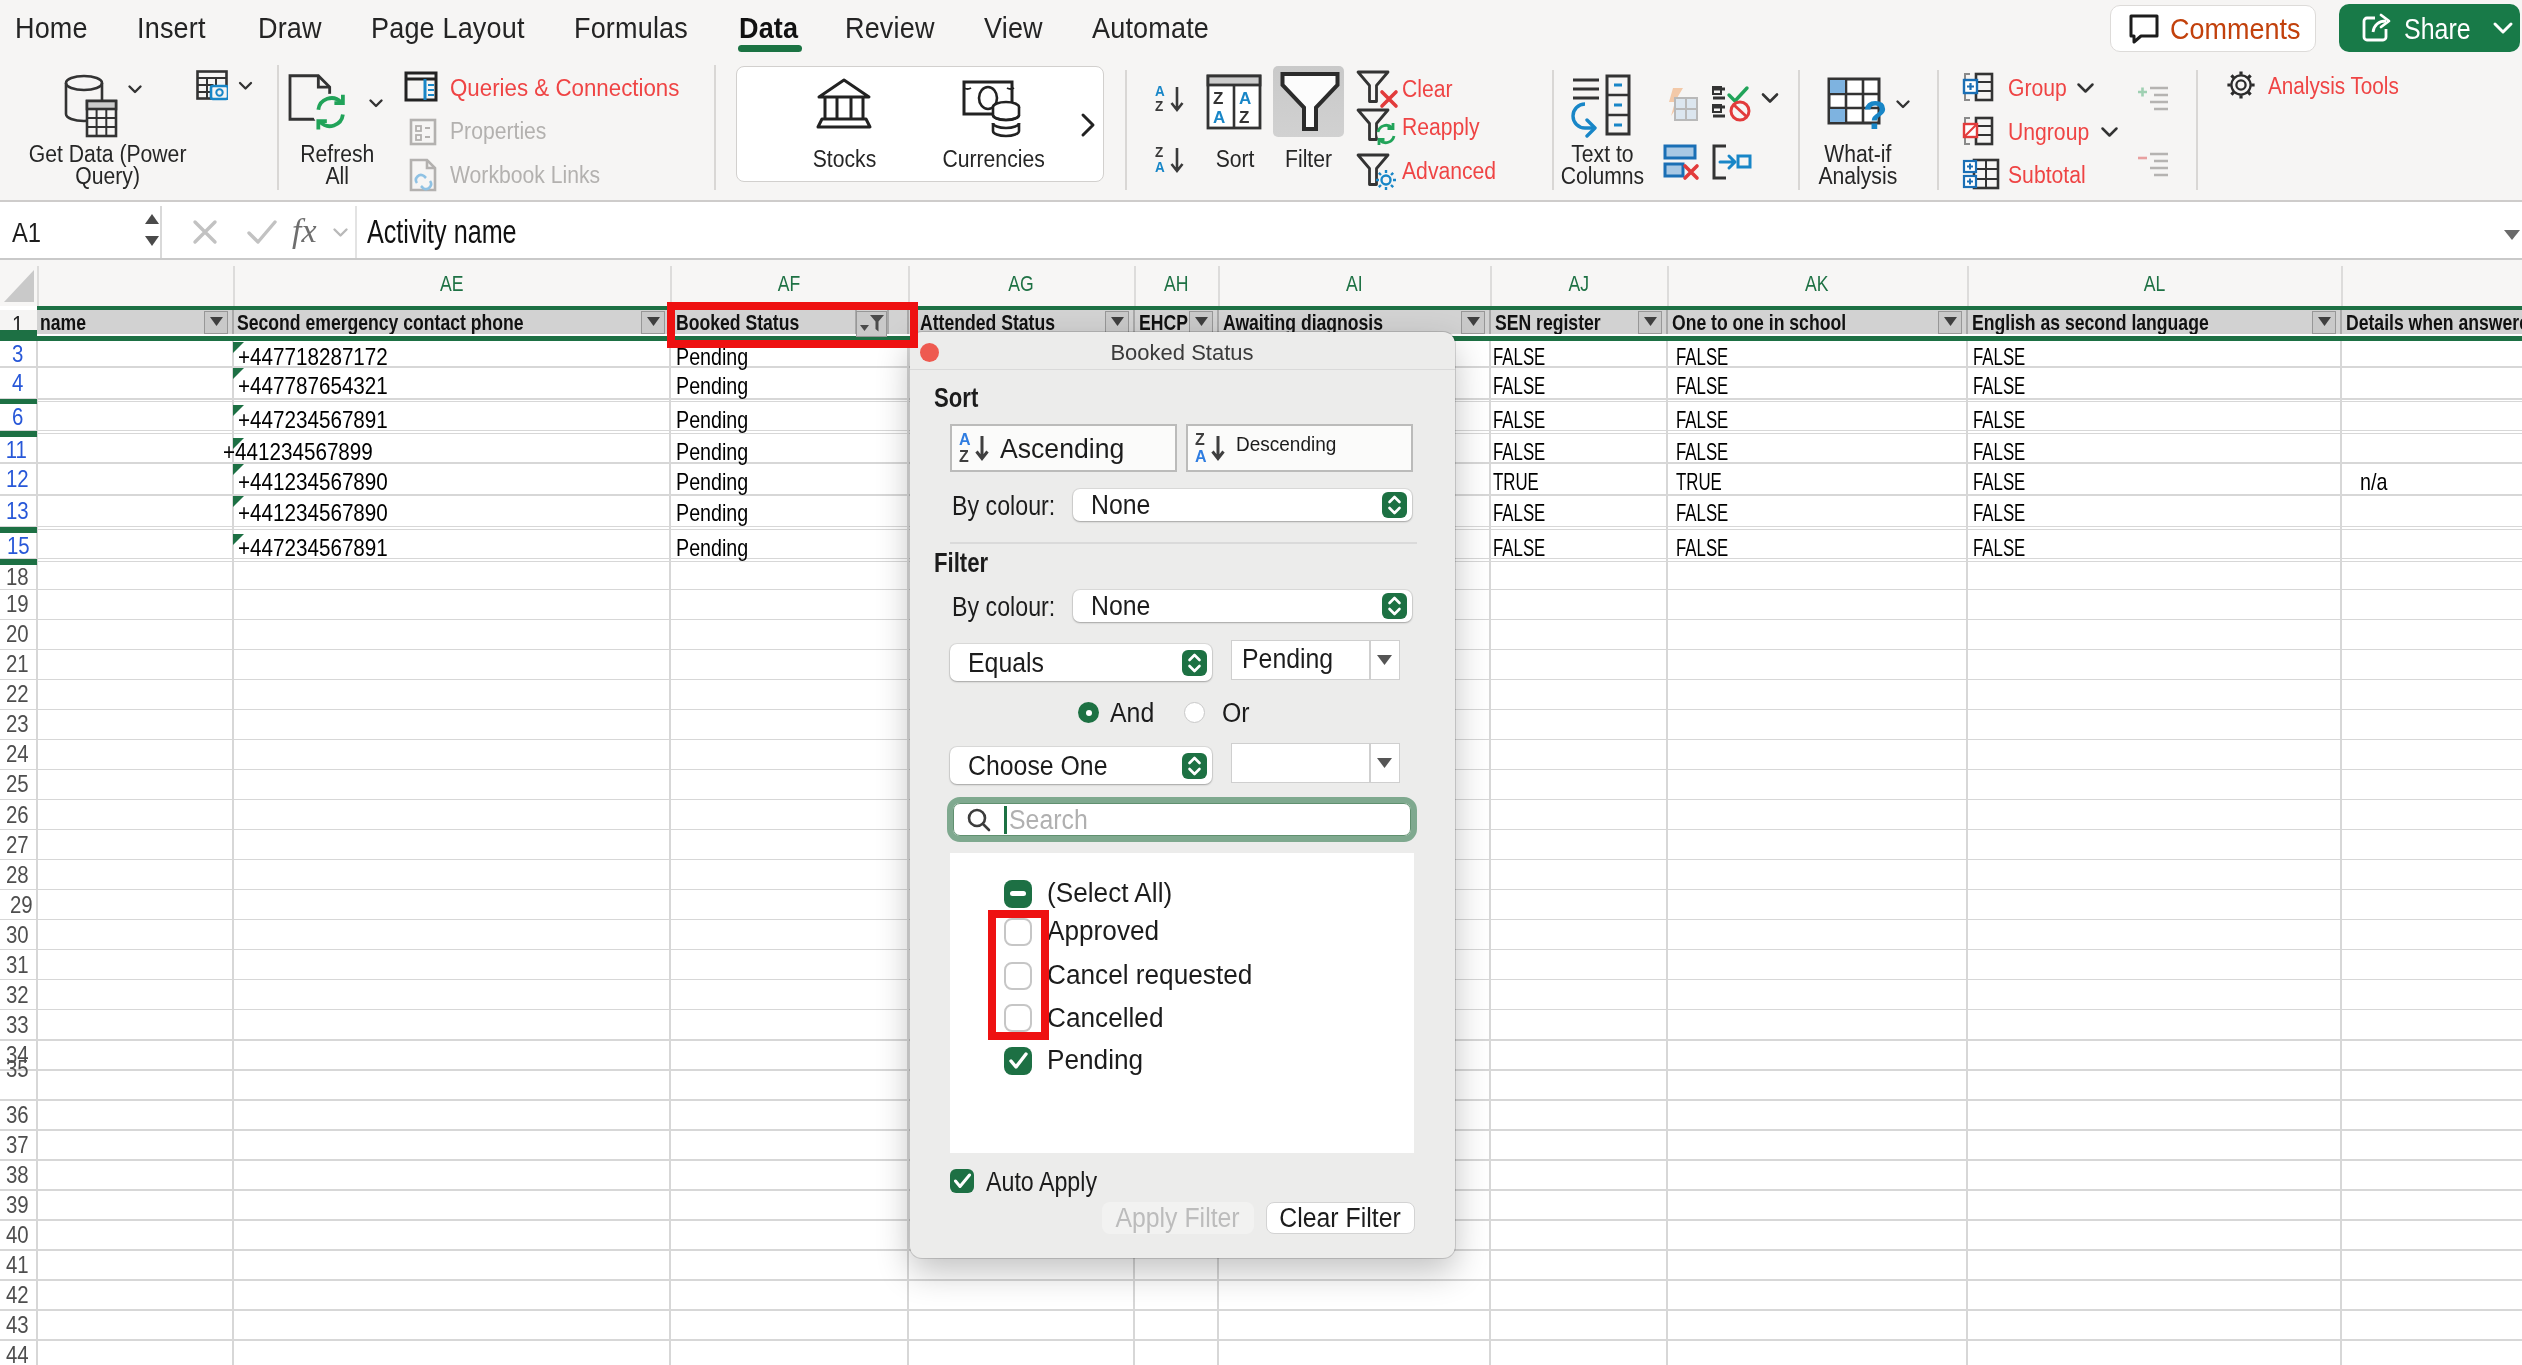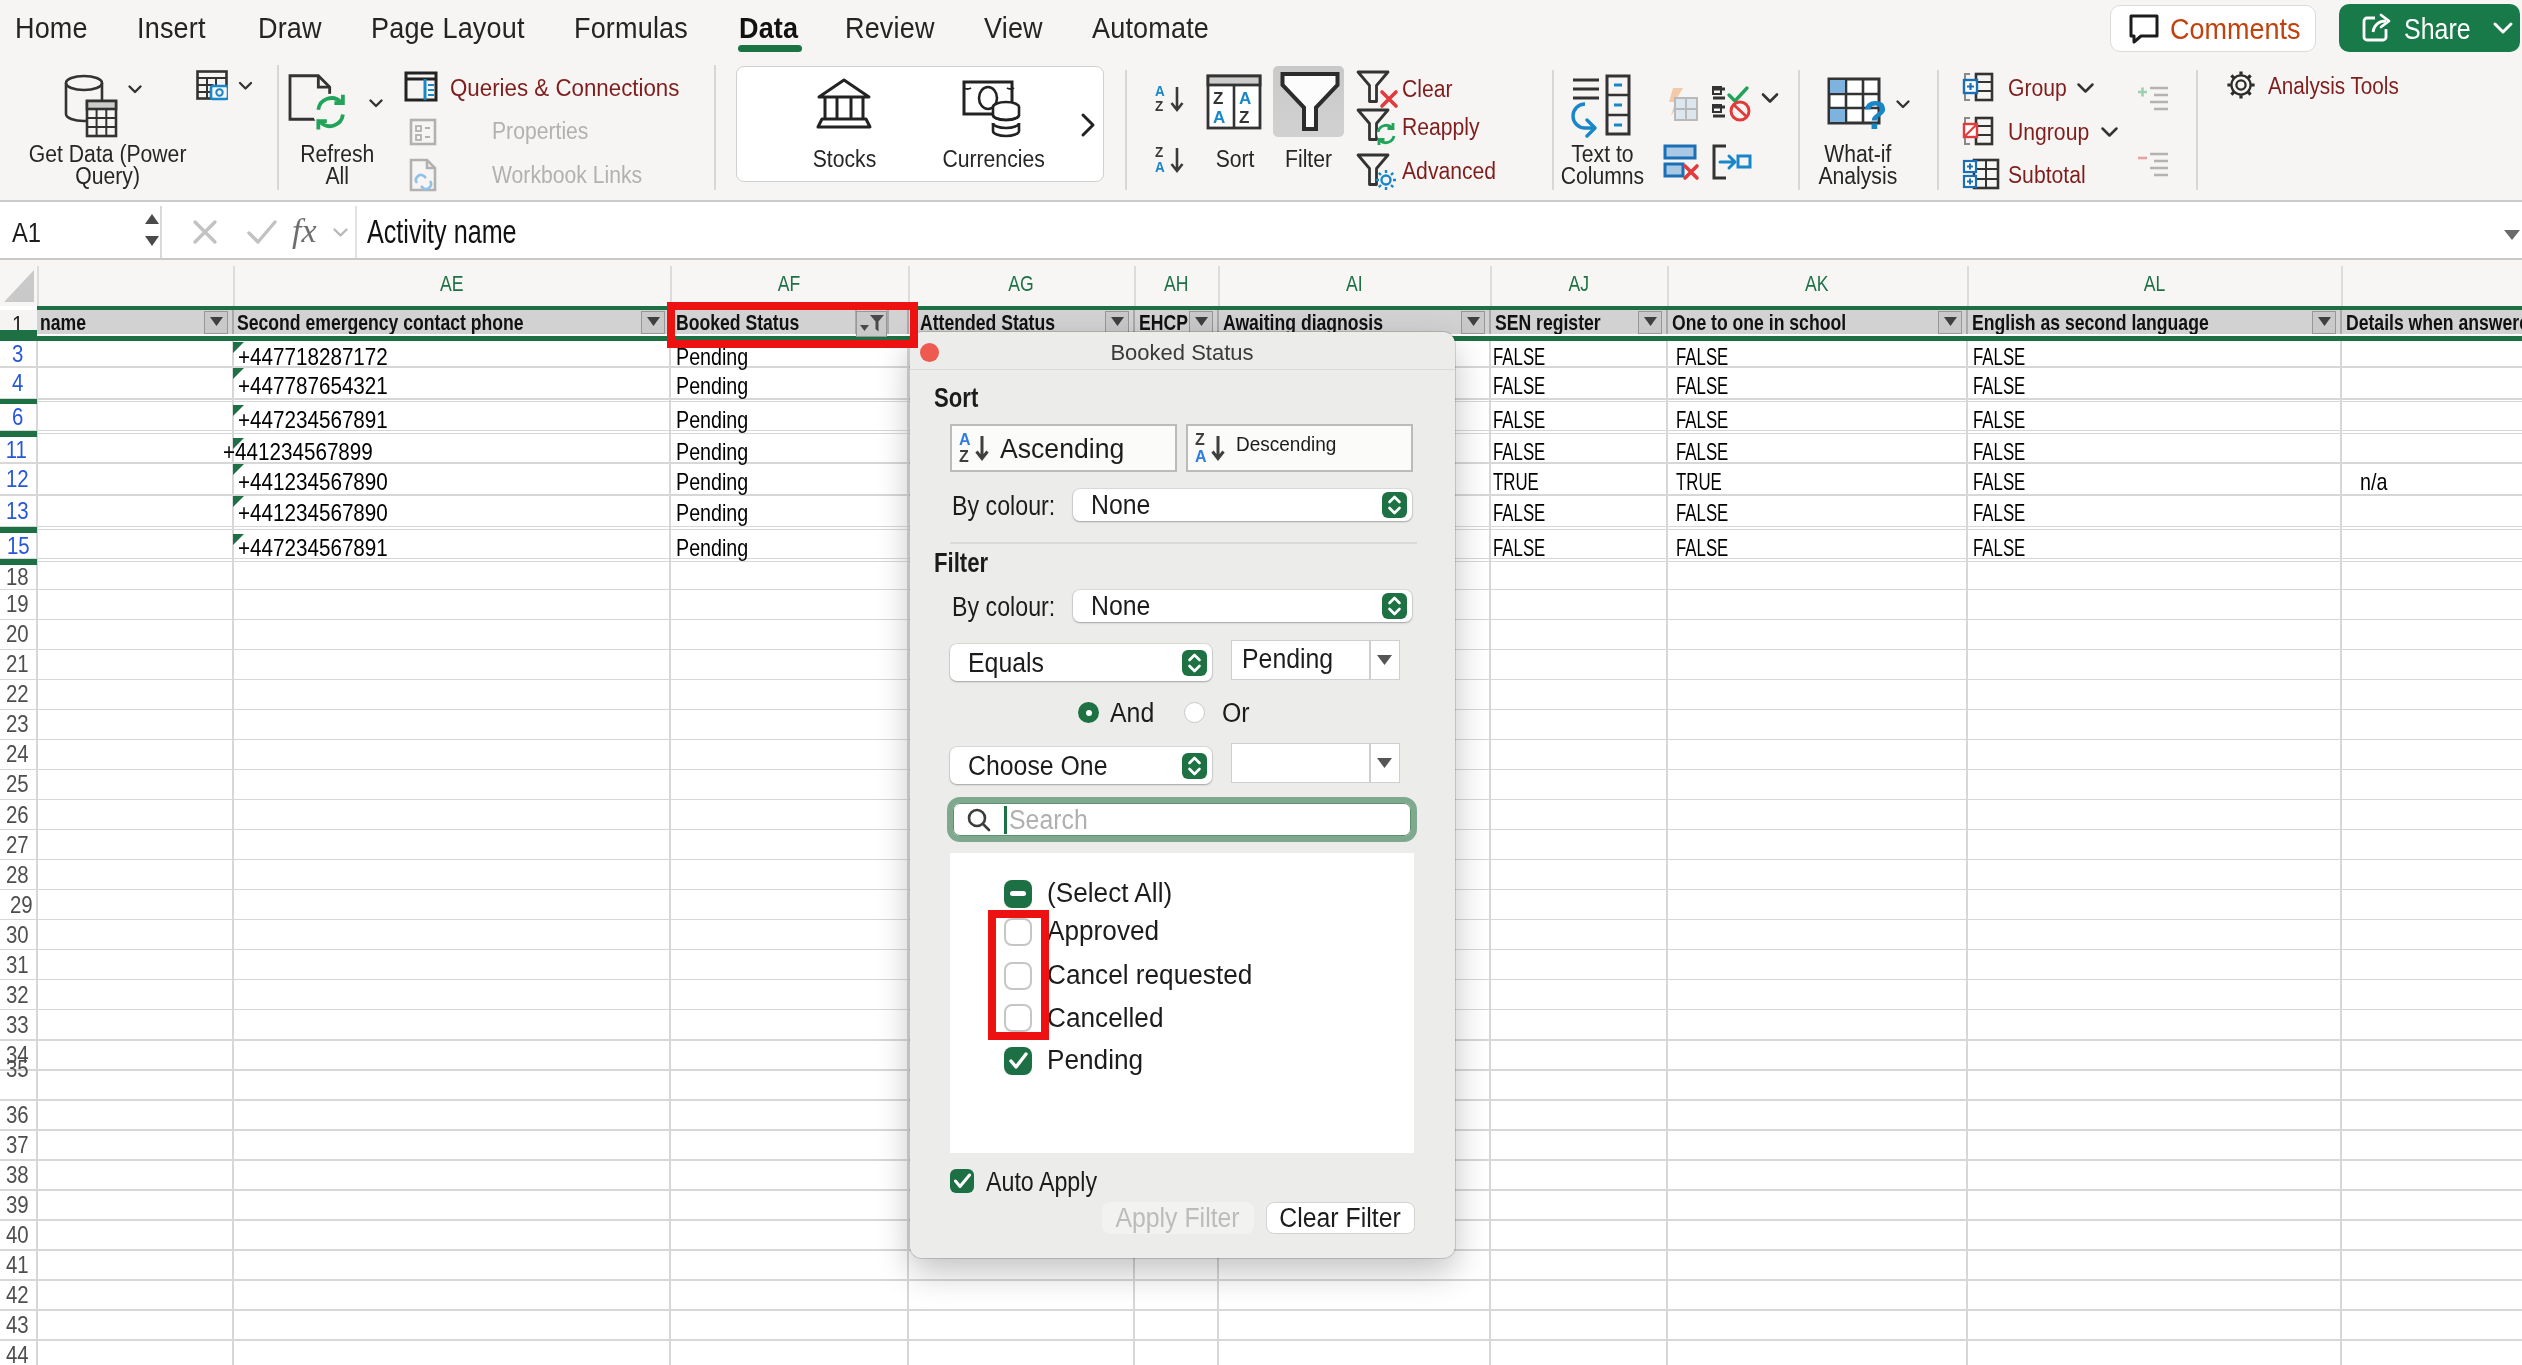--- a/index.html
+++ b/index.html
@@ -6,22 +6,22 @@
 .abs { position:absolute; }
 .tab { position:absolute; top:11px; font-size:30px; color:#242424; letter-spacing:0.2px; }
 .ribbon-lbl { position:absolute; font-size:23px; color:#262626; text-align:center; line-height:22px; }
 .t70,.t74,.t75,.t80,.t82,.t85,.t86,.t90,.t92,.t93,.t95,.t97 { display:inline-block; transform-origin:0 50%; }
 .t70{transform:scaleX(.70)} .t74{transform:scaleX(.74)} .t80{transform:scaleX(.80)}
 .t82{transform:scaleX(.82)} .t85{transform:scaleX(.85)} .t86{transform:scaleX(.86)} .t90{transform:scaleX(.90)}
 .t92{transform:scaleX(.92)} .t93{transform:scaleX(.93)} .t95{transform:scaleX(.95)} .t97{transform:scaleX(.97)}
 .tc80,.tc90,.tc92 { display:inline-block; transform-origin:50% 50%; }
 .tc80{transform:scaleX(.80)} .tc92{transform:scaleX(.92)}
 .tr85 { display:inline-block; transform:scaleX(.85); transform-origin:100% 50%; }
-.small-lbl { position:absolute; font-size:23px; color:#7f1d1d; }
-.gray { color:#b3b1af !important;margin-left:42px; }
+.small-lbl { position:absolute; font-size:23px; color:#ef4444; }
+.gray { color:#b3b1af !important; }
 .vsep { position:absolute; width:2px; background:#d9d7d5; }
 .collbl { position:absolute; top:271px; font-size:22px; color:#1e7144; text-align:center; }
 .hdrtxt { position:absolute; top:309.5px; height:24.5px; line-height:26px; font-size:22px; font-weight:bold; color:#111; white-space:nowrap; overflow:hidden; }
 .fbtn { position:absolute; top:311px; width:24px; height:23px; background:#c9c9c9; border:1.5px solid #979797; }
 .fbtn svg { display:block; margin:4px auto 0; }
 .cell { position:absolute; font-size:24px; color:#000; white-space:nowrap; }
 .rownum { position:absolute; width:21px; text-align:right; font-size:24px; color:#4e4e4e; }
 .rowblue { color:#2757d8; }
 .gridh { position:absolute; left:0; width:2522px; height:1.5px; background:#d7d7d7; }
 .gridv { position:absolute; width:1.5px; background:#d7d7d7; }

